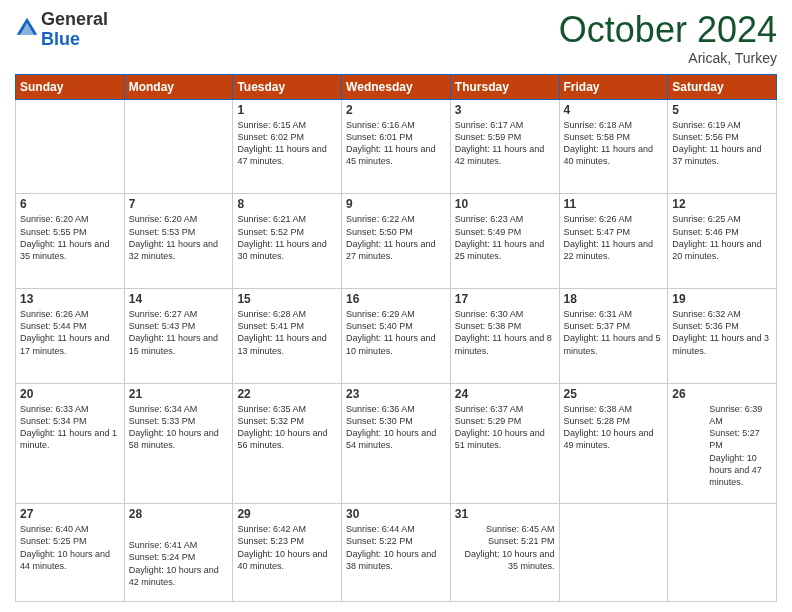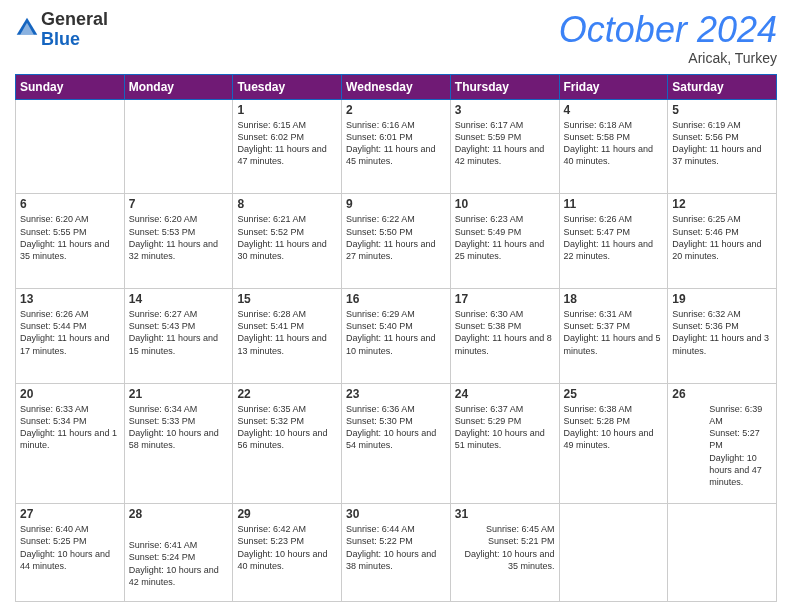--- a/index.html
+++ b/index.html
@@ -38,37 +38,36 @@
     .logo-icon {
       width: 24px;
       height: 24px;
     }
     .title-block {
       text-align: right;
     }
     .month-title {
       font-size: 36px;
       font-weight: normal;
-      color: #3b82f6;
+      color: #14532d;
       line-height: 1.1;
-      font-style: italic;
     }
     .location {
       font-size: 14px;
       color: #444;
     }
     .calendar {
       flex: 1;
       border: 1px solid #ccc;
       border-collapse: collapse;
       width: 100%;
       table-layout: fixed;
     }
     .calendar th {
-      background: #701a75;
+      background: #c2410c;
       color: #fff;
       font-size: 12px;
       padding: 5px 4px;
       text-align: left;
       border: 1px solid #1565c0;
     }
     .calendar td {
       border: 1px solid #ccc;
       vertical-align: top;
       padding: 3px 4px;

